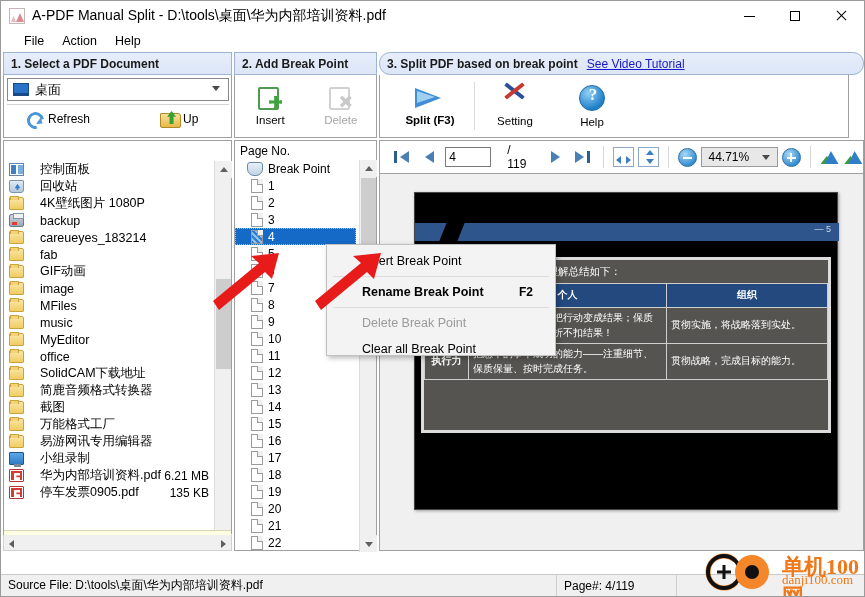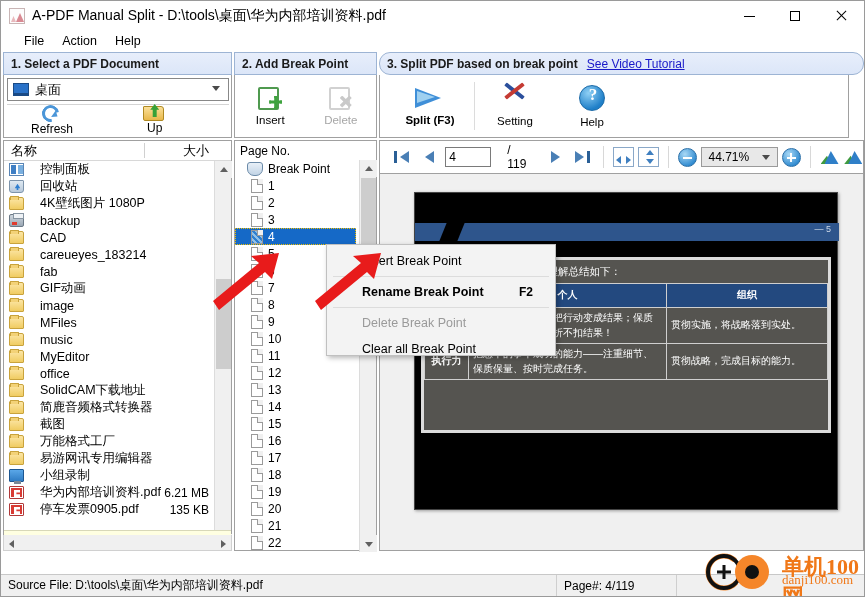--- a/index.html
+++ b/index.html
@@ -106,21 +106,21 @@
   .combo-arrow::after {
     content: ""; position: absolute; left: 0; top: 0;
     border-left: 4.5px solid transparent; border-right: 4.5px solid transparent;
     border-top: 5px solid #4a4a4a;
   }
   .btnrow {
     position: absolute; left: 3px; top: 29px; width: 222px; height: 31px;
     border-top: 1px solid #d4d4d4;
     display: flex; align-items: center;
   }
-  .tbtn { display: flex; align-items: center; cursor: default; flex-direction: column; }
+  .tbtn { display: flex; cursor: default; }
   .tbtn-lbl { font-size: 12px; color: #000; margin-left: 4px; }
   #btn-refresh { margin-left: 20px; }
   #btn-up { margin-left: 70px; }
   .ico-refresh {
     width: 17px; height: 17px; border-radius: 50%;
     border: 3px solid #4b96d8; border-right-color: transparent;
     transform: rotate(35deg); position: relative;
   }
   .ico-refresh::after {
     content: ""; position: absolute; right: -2px; top: 0px;
@@ -555,45 +555,36 @@
         <span class="tbtn-lbl">Refresh</span>
       </div>
       <div class="tbtn" id="btn-up">
         <span class="ico-up"></span>
         <span class="tbtn-lbl">Up</span>
       </div>
     </div>
   </div>
 
   <div class="filelist-wrap">
-    <div class="fl-head">
-      <div class="c1">名称</div>
-      <div class="sep"></div>
-      <div class="c2">大小</div>
-    </div>
     <div class="fl-body" id="file-rows">
         <div class="fl-row">
           <span class="ic ic-cpanel"></span>
           <span class="fl-name">控制面板</span>
         </div>
         <div class="fl-row">
           <span class="ic ic-recycle"></span>
           <span class="fl-name">回收站</span>
         </div>
         <div class="fl-row">
           <span class="ic ic-folder"></span>
           <span class="fl-name">4K壁纸图片 1080P</span>
         </div>
         <div class="fl-row">
           <span class="ic ic-printer"></span>
           <span class="fl-name">backup</span>
-        </div>
-        <div class="fl-row">
-          <span class="ic ic-folder"></span>
-          <span class="fl-name">CAD</span>
         </div>
         <div class="fl-row">
           <span class="ic ic-folder"></span>
           <span class="fl-name">careueyes_183214</span>
         </div>
         <div class="fl-row">
           <span class="ic ic-folder"></span>
           <span class="fl-name">fab</span>
         </div>
         <div class="fl-row">

